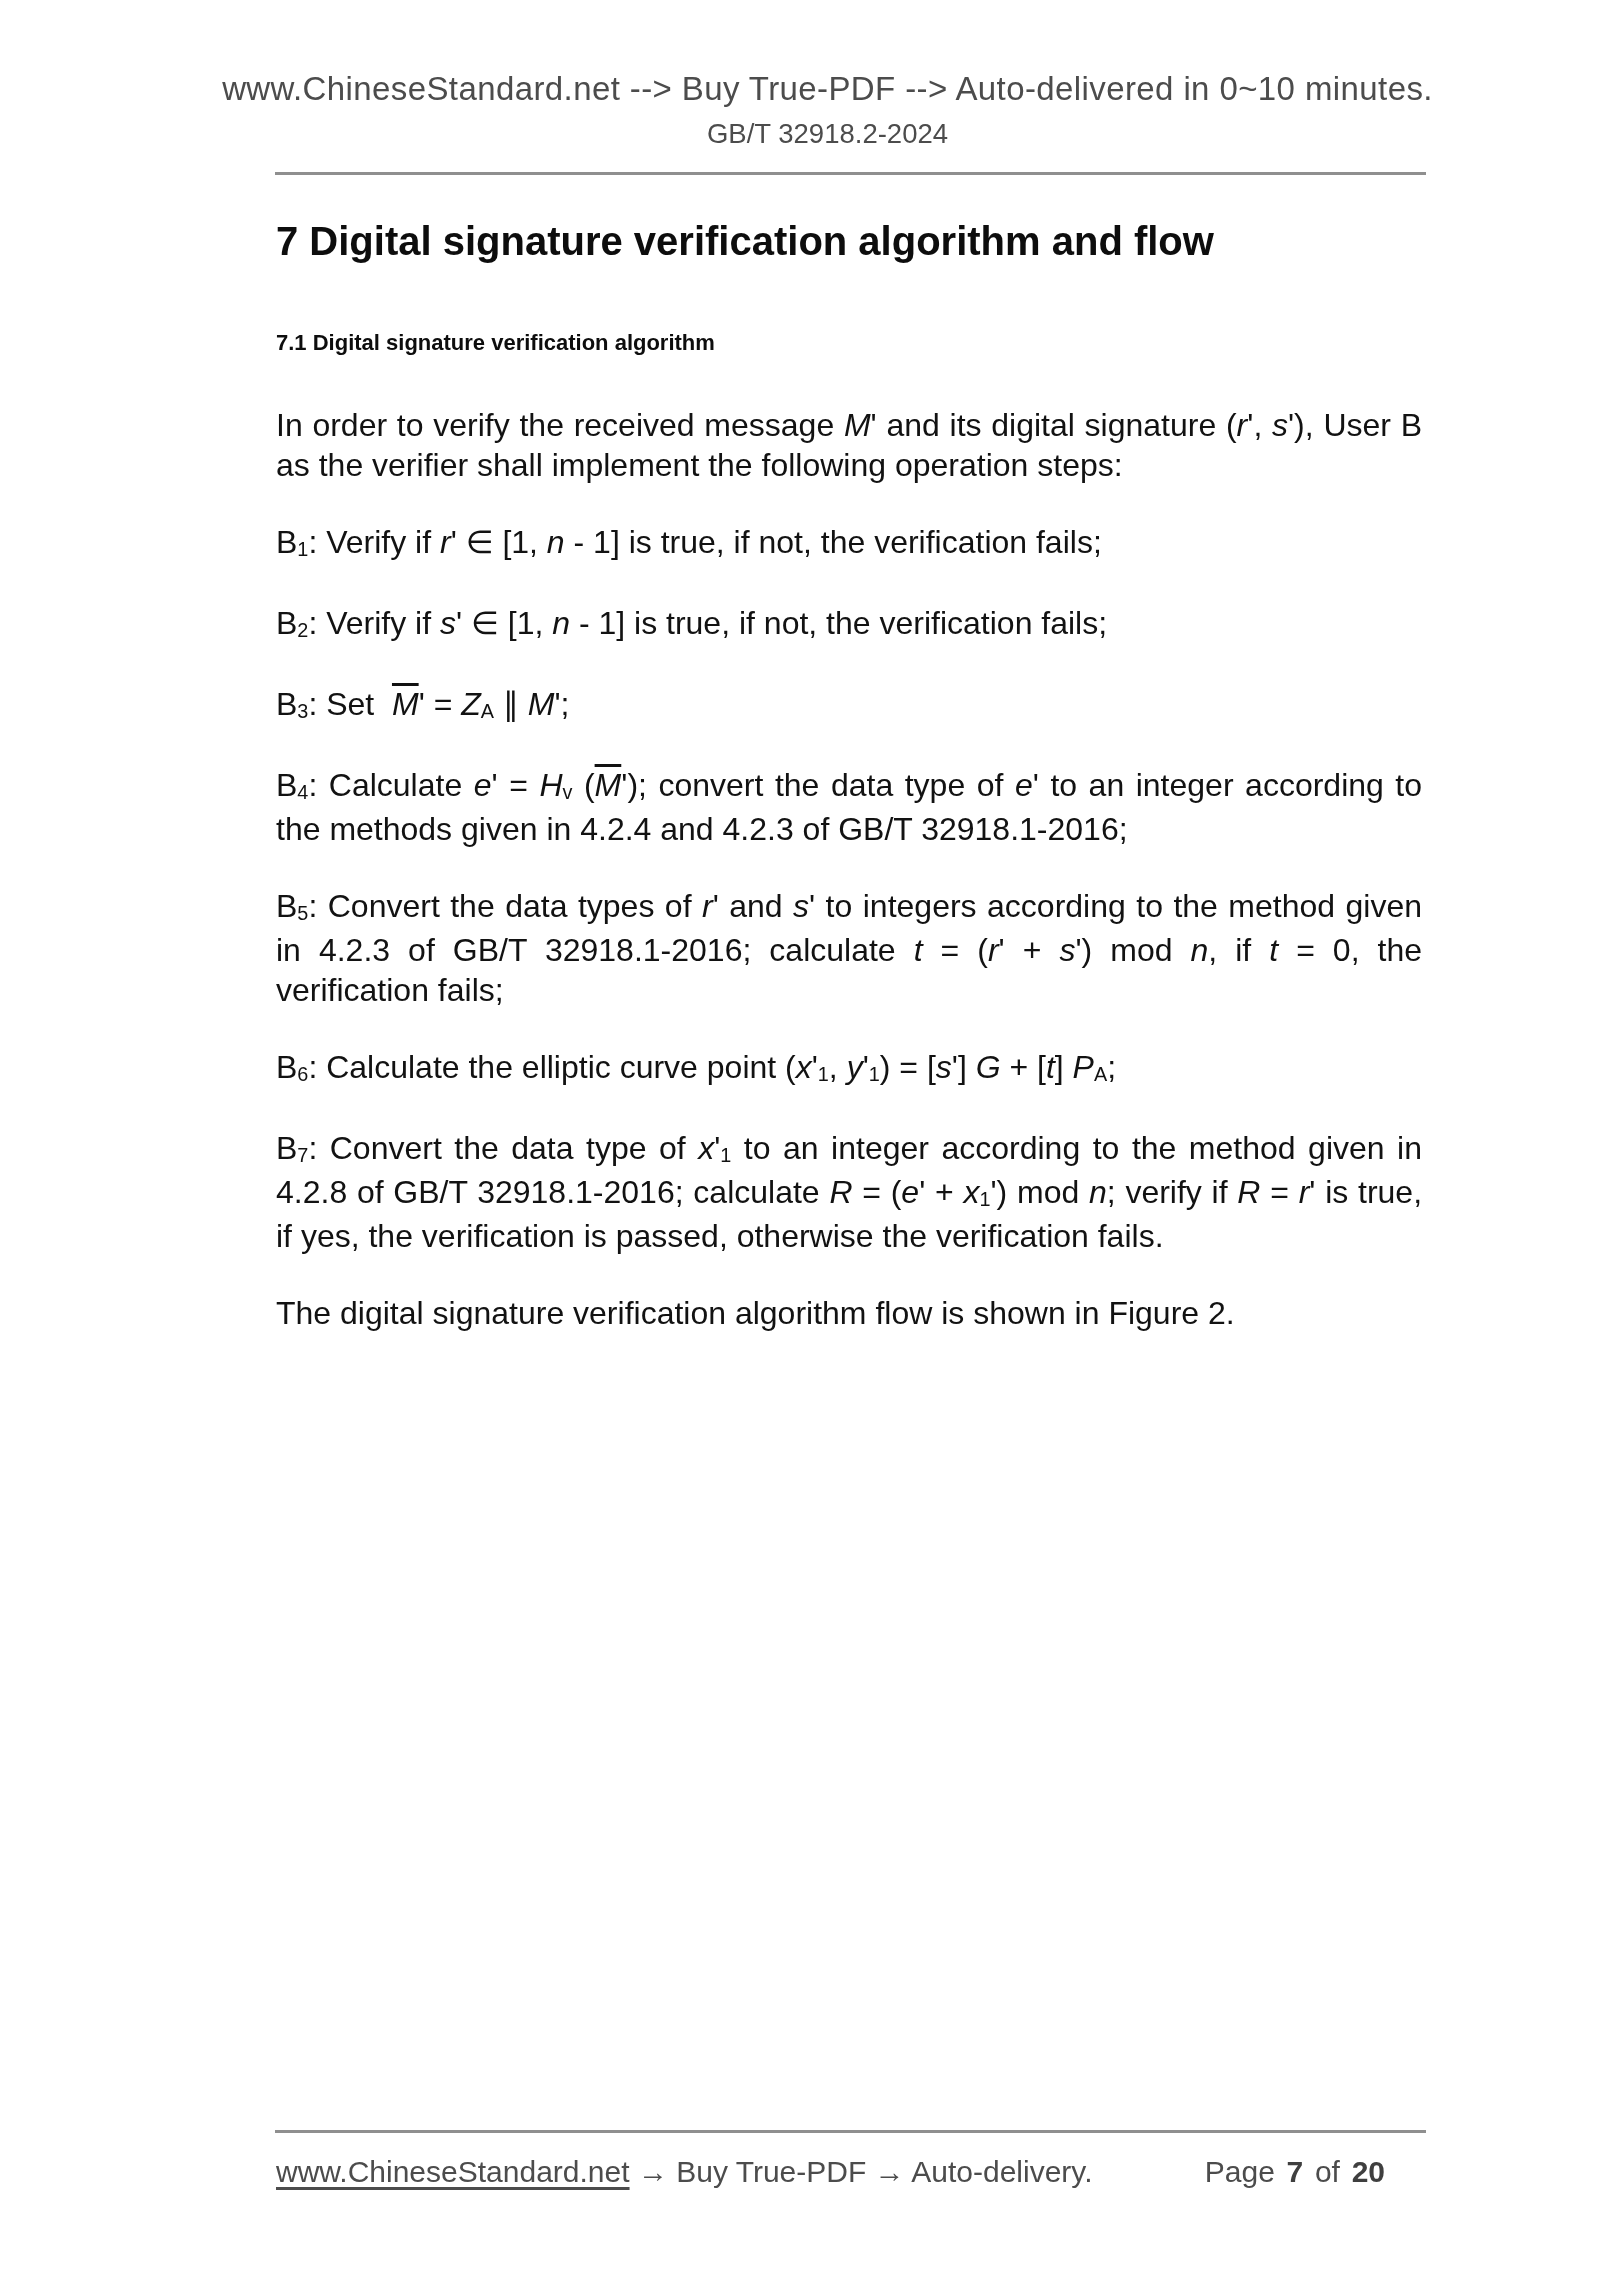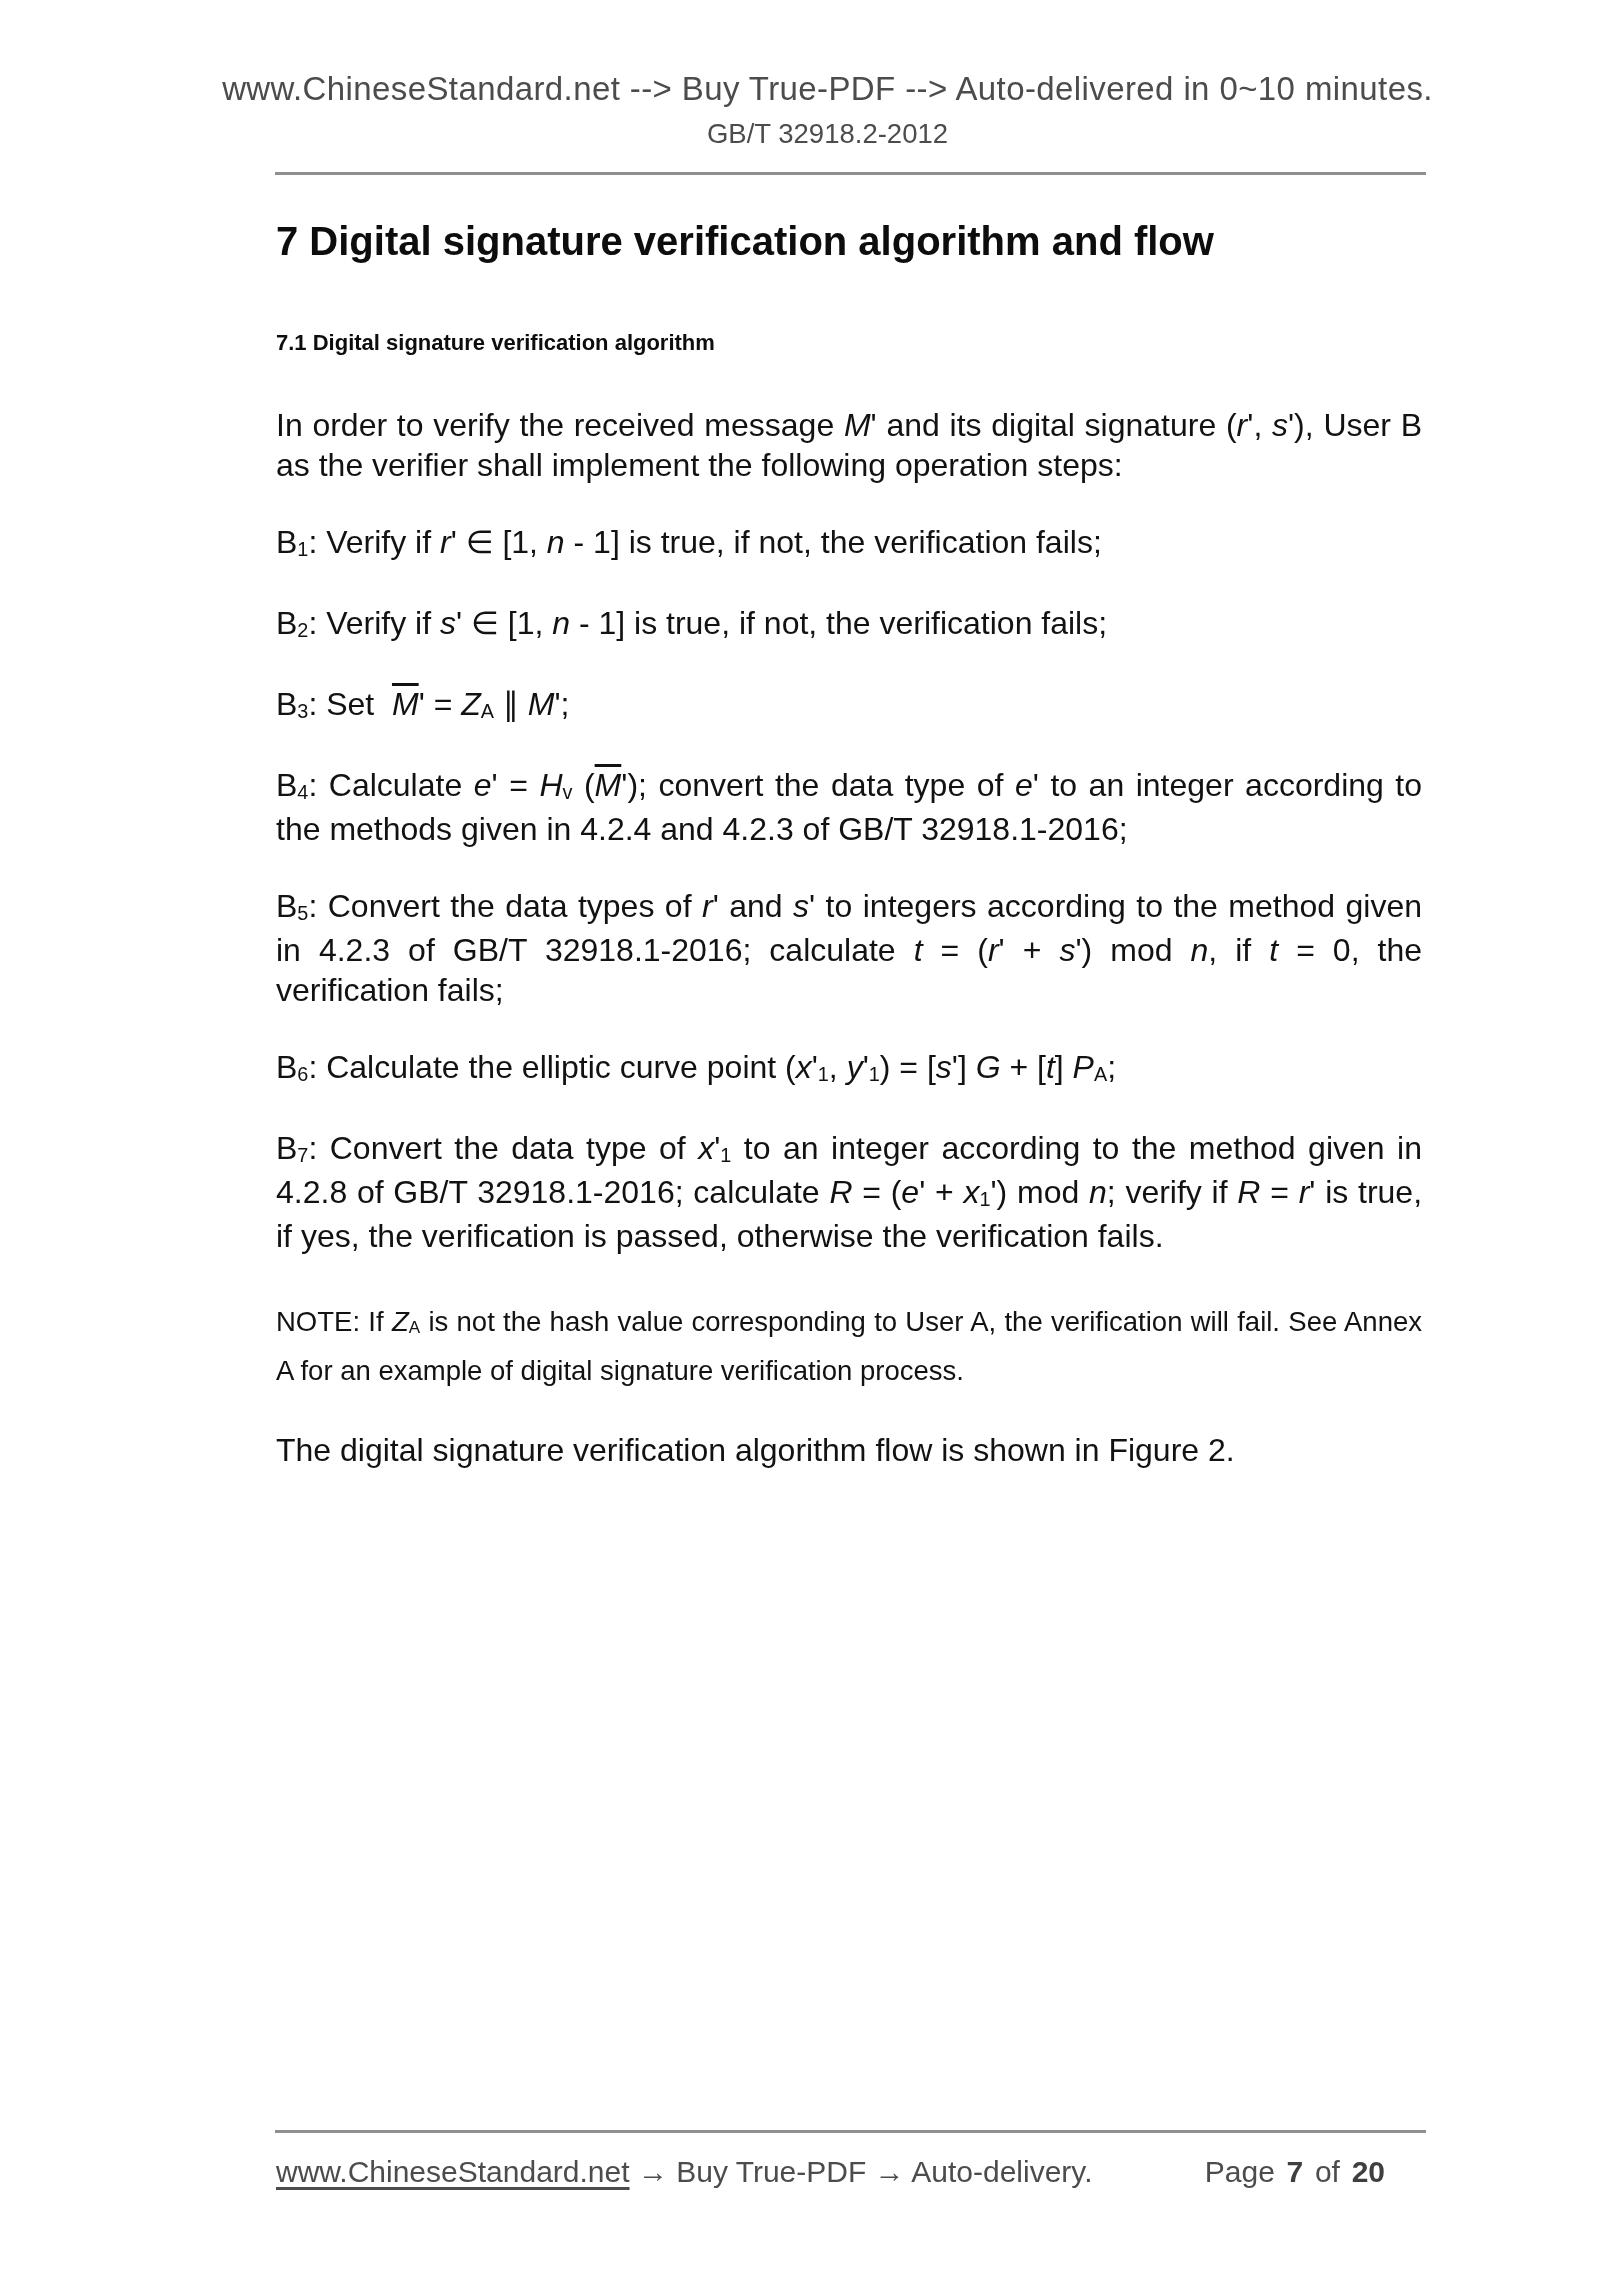--- a/index.html
+++ b/index.html
@@ -72,35 +72,34 @@
   .footer-tail { white-space: pre; }
   .page-indicator { white-space: nowrap; display: inline-flex; gap: 11.7px; text-align: center; }
   .page-indicator .num { font-weight: bold; color: #3f3f3f; }
 </style>
 </head>
 <body>
 
 <div class="page">
 
   <div class="hdr-line1">www.ChineseStandard.net --&gt; Buy True-PDF --&gt; Auto-delivered in 0~10 minutes.</div>
-  <div class="hdr-line2">GB/T 32918.2-2012</div>
+  <div class="hdr-line2">GB/T 32918.2-2024</div>
   <div class="rule rule-top"></div>
 
   <div class="content">
       <div class="blk title"><span>7 Digital signature verification algorithm and flow</span></div>
       <div class="blk heading"><span>7.1 Digital signature verification algorithm</span></div>
       <div class="blk paragraph"><span>In order to verify the received message </span><span class="it">M</span><span>' and its digital signature (</span><span class="it">r</span><span>', </span><span class="it">s</span><span>'), User B as the verifier shall implement the following operation steps:</span></div>
       <div class="blk paragraph"><span>B</span><span class="sb">1</span><span>: Verify if </span><span class="it">r</span><span>' ∈ [1, </span><span class="it">n</span><span> - 1] is true, if not, the verification fails;</span></div>
       <div class="blk paragraph"><span>B</span><span class="sb">2</span><span>: Verify if </span><span class="it">s</span><span>' ∈ [1, </span><span class="it">n</span><span> - 1] is true, if not, the verification fails;</span></div>
       <div class="blk paragraph"><span>B</span><span class="sb">3</span><span>: Set &nbsp;</span><span class="it ov">M</span><span>' = </span><span class="it">Z</span><span class="sb">A</span><span> ∥ </span><span class="it">M</span><span>';</span></div>
       <div class="blk paragraph"><span>B</span><span class="sb">4</span><span>: Calculate </span><span class="it">e</span><span>' = </span><span class="it">H</span><span class="sb">v</span><span> (</span><span class="it ov">M</span><span>'); convert the data type of </span><span class="it">e</span><span>' to an integer according to the methods given in 4.2.4 and 4.2.3 of GB/T 32918.1-2016;</span></div>
       <div class="blk paragraph"><span>B</span><span class="sb">5</span><span>: Convert the data types of </span><span class="it">r</span><span>' and </span><span class="it">s</span><span>' to integers according to the method given in 4.2.3 of GB/T 32918.1-2016; calculate </span><span class="it">t</span><span> = (</span><span class="it">r</span><span>' + </span><span class="it">s</span><span>') mod </span><span class="it">n</span><span>, if </span><span class="it">t</span><span> = 0, the verification fails;</span></div>
       <div class="blk paragraph"><span>B</span><span class="sb">6</span><span>: Calculate the elliptic curve point (</span><span class="it">x</span><span>'</span><span class="sb">1</span><span>, </span><span class="it">y</span><span>'</span><span class="sb">1</span><span>) = [</span><span class="it">s</span><span>'] </span><span class="it">G</span><span> + [</span><span class="it">t</span><span>] </span><span class="it">P</span><span class="sb">A</span><span>;</span></div>
       <div class="blk paragraph"><span>B</span><span class="sb">7</span><span>: Convert the data type of </span><span class="it">x</span><span>'</span><span class="sb">1</span><span> to an integer according to the method given in 4.2.8 of GB/T 32918.1-2016; calculate </span><span class="it">R</span><span> = (</span><span class="it">e</span><span>' + </span><span class="it">x</span><span class="sb">1</span><span>') mod </span><span class="it">n</span><span>; verify if </span><span class="it">R</span><span> = </span><span class="it">r</span><span>' is true, if yes, the verification is passed, otherwise the verification fails.</span></div>
-      <div class="blk note"><span>NOTE: If </span><span class="it">Z</span><span class="sb">A</span><span> is not the hash value corresponding to User A, the verification will fail. See Annex A for an example of digital signature verification process.</span></div>
       <div class="blk paragraph"><span>The digital signature verification algorithm flow is shown in Figure 2.</span></div>
     </div>
 
   <div class="rule rule-bottom"></div>
   <div class="footer-row">
     <div class="footer-left"><span class="footer-link">www.ChineseStandard.net</span><span class="footer-tail"> → Buy True-PDF → Auto-delivery.</span></div>
     <div class="page-indicator">
       <span>Page</span>
       <span class="num">7</span>
       <span>of</span>

